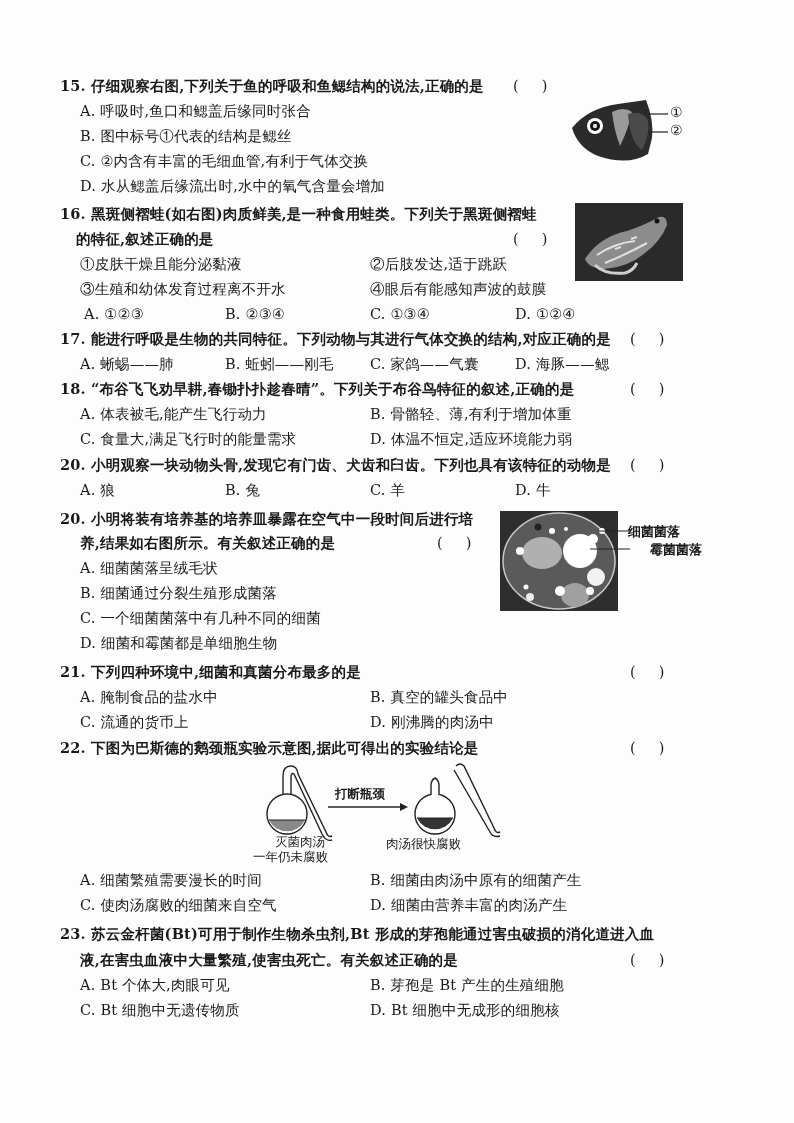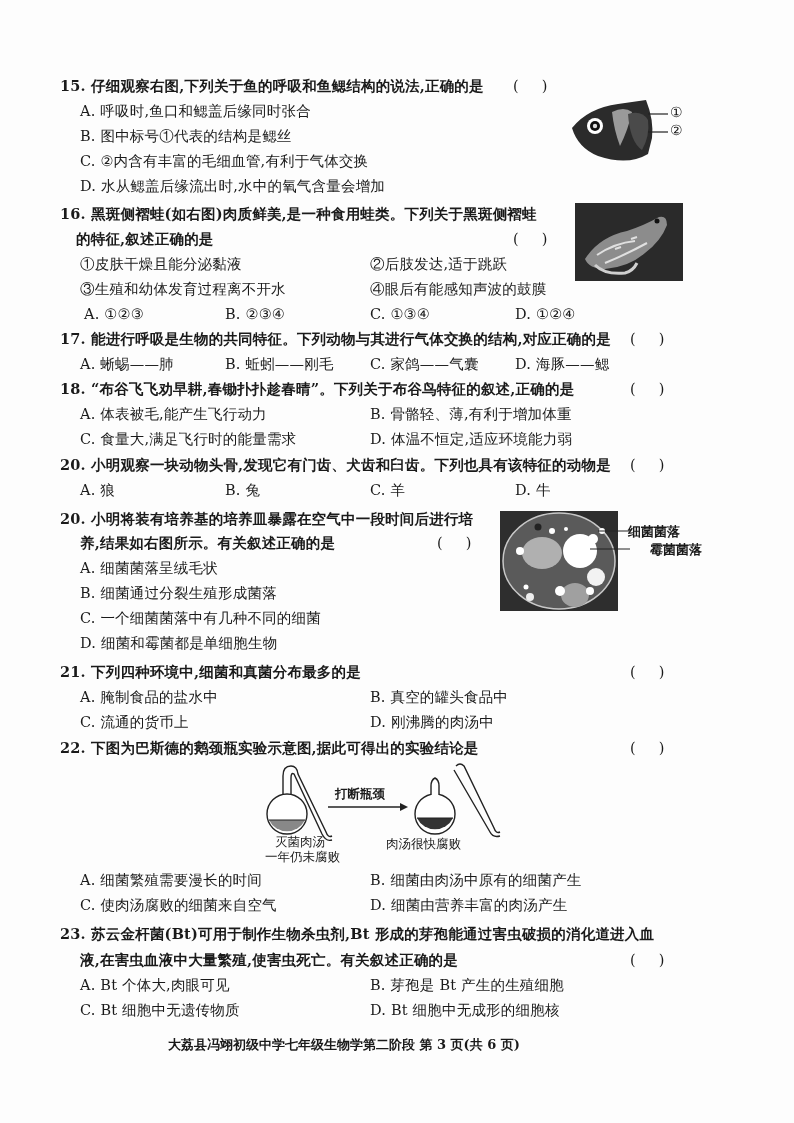--- a/index.html
+++ b/index.html
@@ -174,34 +174,33 @@
       <circle cx="195" cy="52" r="20" fill="#fff" stroke="#222" stroke-width="1.4"></circle>
       <path d="M177,56 A20,20 0 0 0 213,56 Z" fill="#333"></path>
       <line x1="177" y1="56" x2="213" y2="56" stroke="#222" stroke-width="1"></line>
       <path d="M191,33 L191,24 Q191,18 195,16 Q199,18 199,24 L199,33" fill="#fff" stroke="#222" stroke-width="1.4"></path>
 
       <path d="M216,4 Q220,0 224,4 L254,66 Q256,72 260,70" fill="none" stroke="#222" stroke-width="1.4"></path>
       <path d="M214,8 L250,70 Q253,76 260,74" fill="none" stroke="#222" stroke-width="1.4"></path>
     </svg>
     <span class="small-label" style="left:95px;top:24px;font-weight:bold;">打断瓶颈</span>
     <span class="small-label" style="left:20px;top:72px;margin-left:15px;">灭菌肉汤</span>
-    <span class="small-label" style="left:25px;top:87px;text-align:center;">一年仍未腐败</span>
+    <span class="small-label" style="left:13px;top:87px;text-align:center;">一年仍未腐败</span>
     <span class="small-label" style="left:146px;top:74px;">肉汤很快腐败</span>
   </div>
 
   <div class="line" style="left:80px;top:870px;">A. 细菌繁殖需要漫长的时间</div>
   <div class="line" style="left:370px;top:870px;">B. 细菌由肉汤中原有的细菌产生</div>
   <div class="line" style="left:80px;top:895px;">C. 使肉汤腐败的细菌来自空气</div>
   <div class="line" style="left:370px;top:895px;">D. 细菌由营养丰富的肉汤产生</div>
 
   <div class="line q-stem" style="left:60px;top:924px;">
     <span>23.</span>
     <span>苏云金杆菌(Bt)可用于制作生物杀虫剂,Bt 形成的芽孢能通过害虫破损的消化道进入血</span>
   </div>
   <div class="line q-stem" style="left:80px;top:950px;">液,在害虫血液中大量繁殖,使害虫死亡。有关叙述正确的是</div>
   <div class="paren" style="left:630px;top:950px;">(     )</div>
   <div class="line" style="left:80px;top:975px;">A. Bt 个体大,肉眼可见</div>
   <div class="line" style="left:370px;top:975px;">B. 芽孢是 Bt 产生的生殖细胞</div>
   <div class="line" style="left:80px;top:1000px;">C. Bt 细胞中无遗传物质</div>
   <div class="line" style="left:370px;top:1000px;">D. Bt 细胞中无成形的细胞核</div>
 
-  <div class="footer" style="left:168px;top:1036px;">大荔县冯翊初级中学七年级生物学第二阶段   第 3 页(共 6 页)</div>
 </div>
 
 </body></html>

